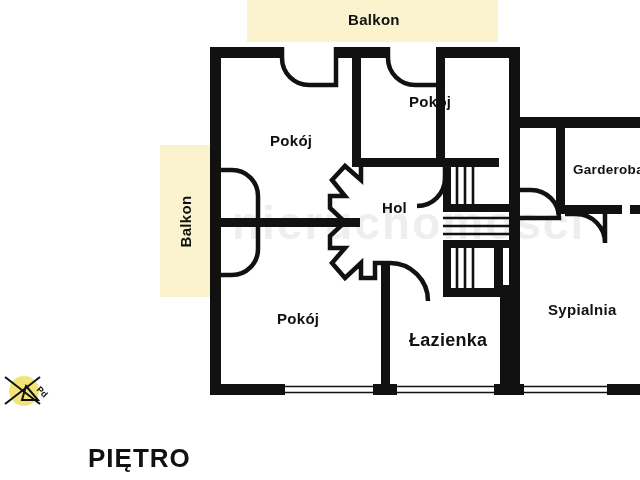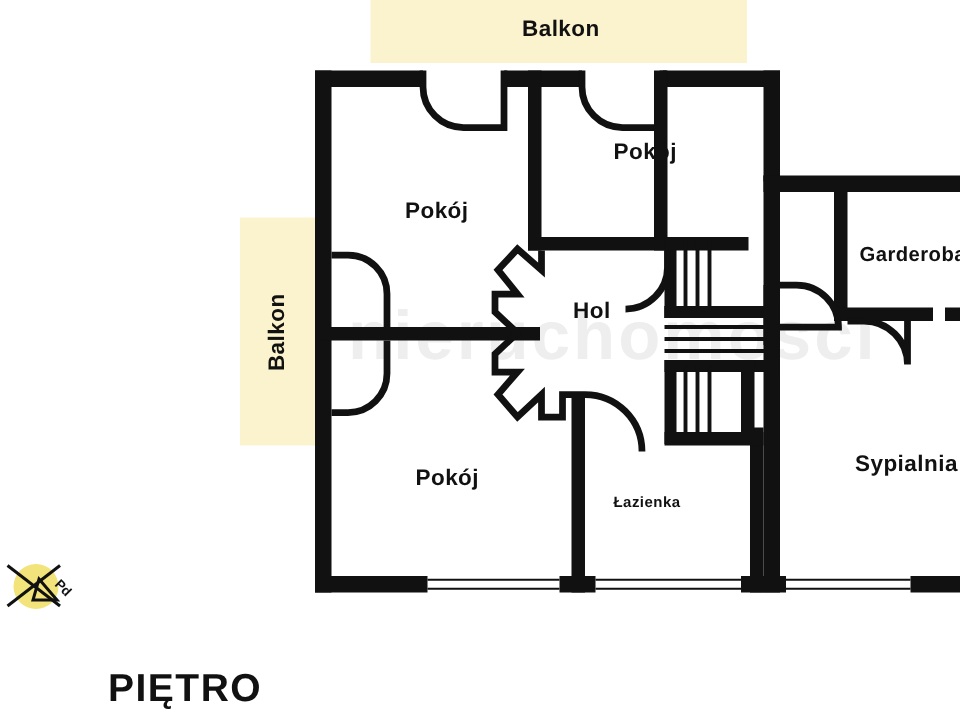--- a/index.html
+++ b/index.html
@@ -29,21 +29,21 @@
   }
   .room-label {
     position: absolute;
     font-family: "Liberation Sans", sans-serif;
     font-weight: bold;
     color: #111111;
     white-space: nowrap;
     letter-spacing: 0.3px;
   }
   .lbl-16 { font-size: 15px; }
-  .lbl-15 { font-size: 10px; }
+  .lbl-15 { font-size: 18px; }
   .lbl-14 { font-size: 13.5px; }
   .vert-label {
     transform: rotate(-90deg);
     transform-origin: 50% 50%;
   }
   .floor-title {
     position: absolute;
     font-family: "Liberation Sans", sans-serif;
     font-weight: bold;
     font-size: 26px;
@@ -198,19 +198,19 @@
   <div class="room-label lbl-16" style="left:270px;top:132px;">Pokój</div>
 
   <div class="room-label lbl-16" style="left:409px;top:93px;">Pokój</div>
 
   <div class="room-label lbl-16" style="left:382px;top:199px;">Hol</div>
 
   <div class="room-label lbl-16" style="left:277px;top:310px;">Pokój</div>
 
   <div class="room-label lbl-15" style="left:409px;top:330px;">Łazienka</div>
 
-  <div class="room-label lbl-16" style="left:570px;top:301px;">Sypialnia</div>
+  <div class="room-label lbl-16" style="left:548px;top:301px;">Sypialnia</div>
 
   <div class="room-label lbl-14" style="left:573px;top:162px;">Garderoba</div>
 
-  <div class="floor-title" style="left:72px;top:443px;">PIĘTRO</div>
+  <div class="floor-title" style="left:88px;top:443px;">PIĘTRO</div>
 
 </div>
 
 </body></html>

